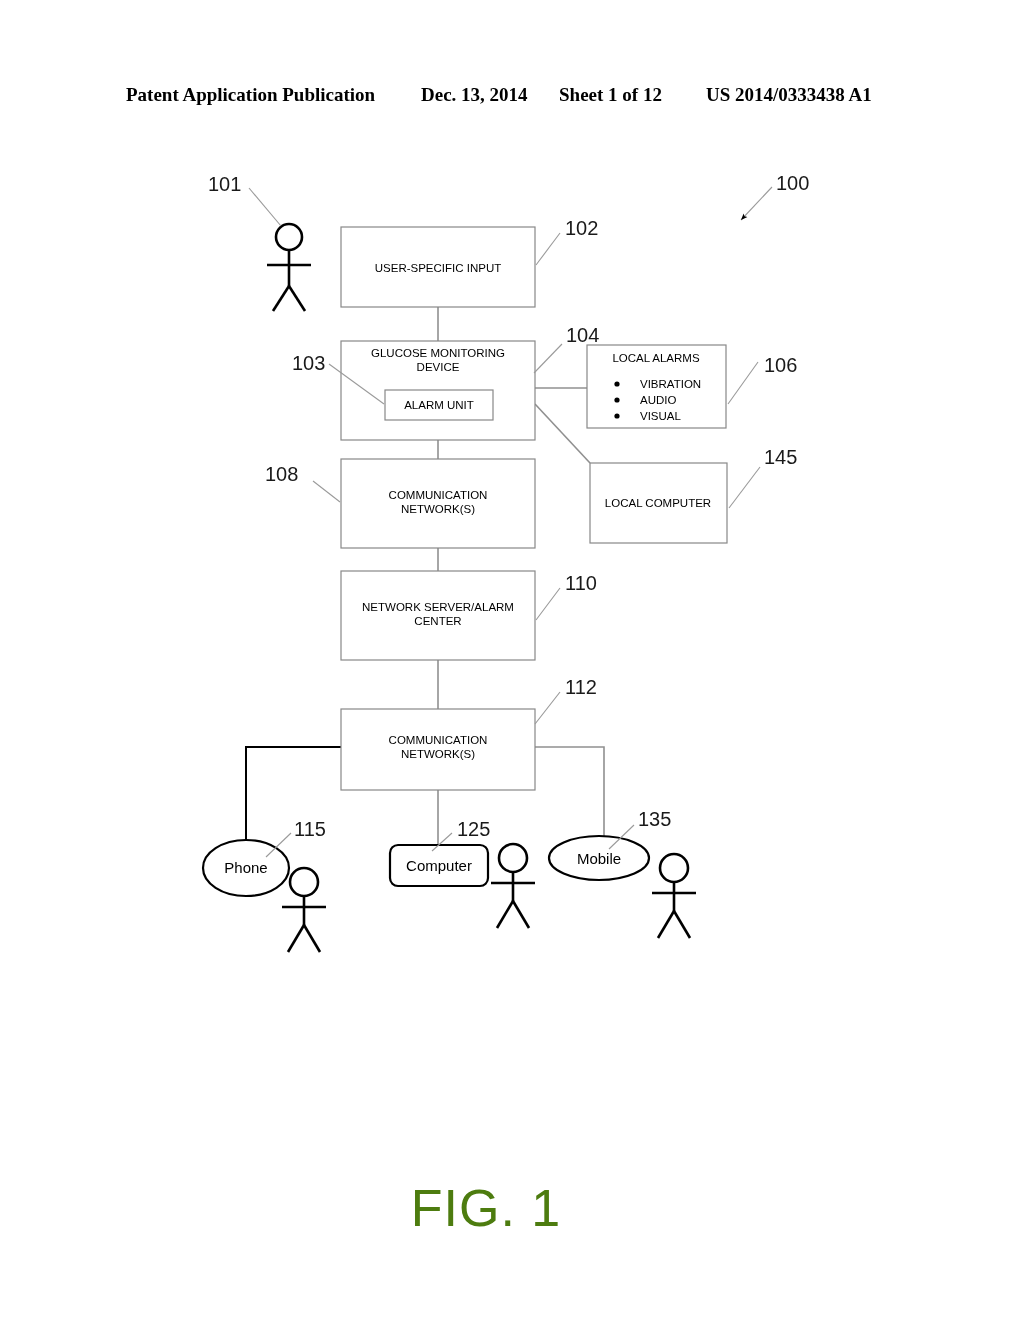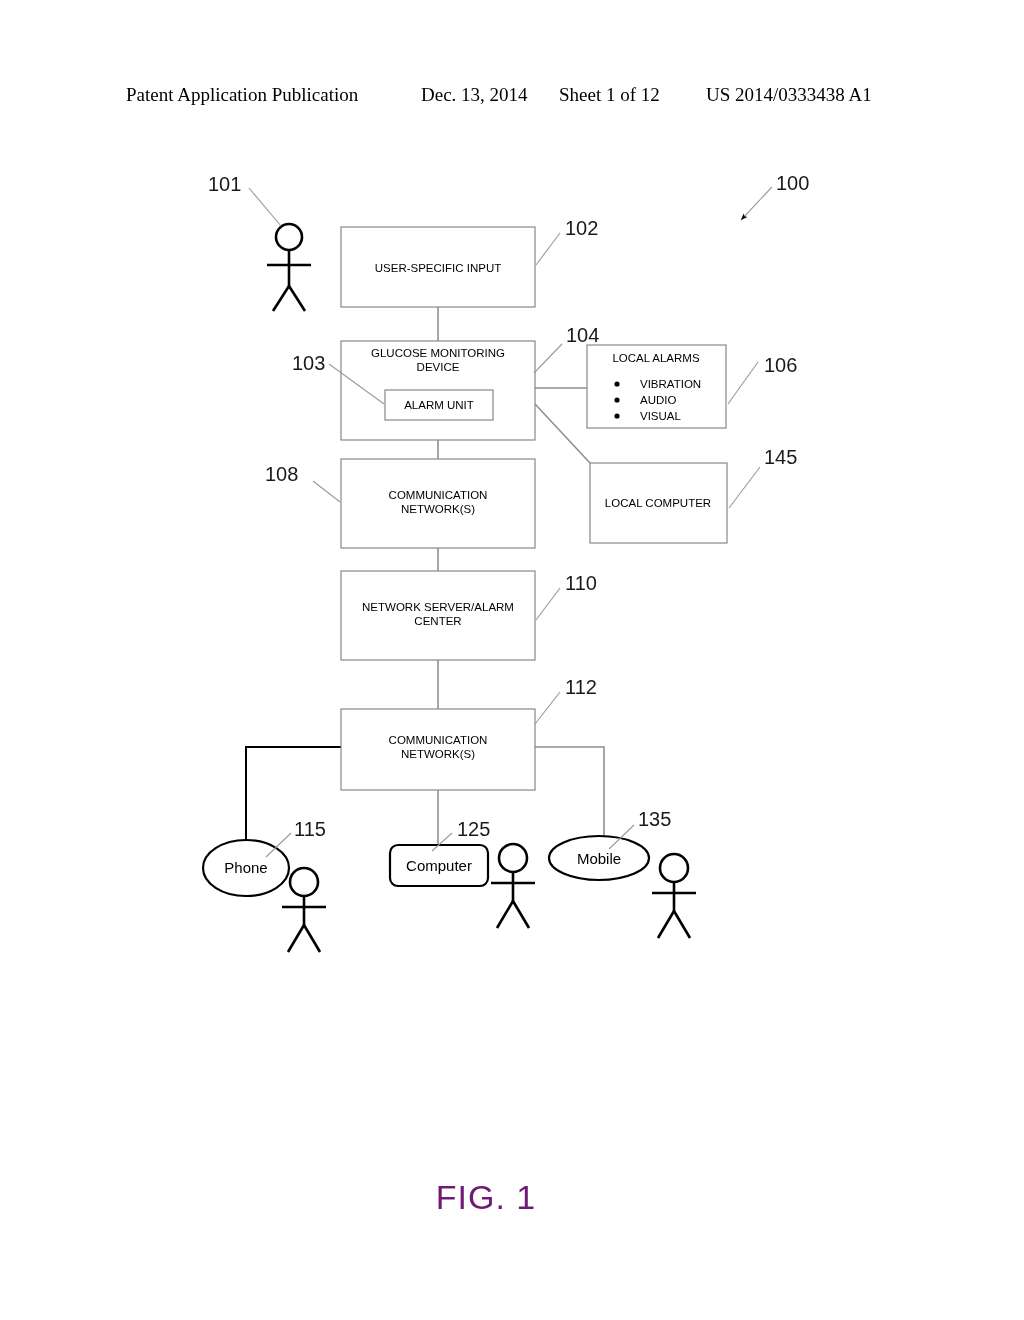--- a/index.html
+++ b/index.html
@@ -17,21 +17,21 @@
   }
 
   
   #header {
     position: absolute;
     left: 0;
     top: 84px;
     width: 1024px;
     height: 26px;
     font-family: "Liberation Serif", serif;
-    font-weight: normal;
+    font-weight: bold;
     font-size: 19px;
     color: #000;
     white-space: nowrap;
   }
   #header .h-pub   { position: absolute; left: 126px; top: 0; }
   #header .h-date  { position: absolute; left: 421px; top: 0; }
   #header .h-sheet { position: absolute; left: 559px; top: 0; }
   #header .h-num   { position: absolute; left: 706px; top: 0; }
 
   
@@ -43,22 +43,22 @@
     height: 1320px;
   }
 
   
   #fig-caption {
     position: absolute;
     left: 0;
     top: 1178px;
     width: 972px;
     text-align: center;
-    font-size: 34px;
-    color: #701a75;
+    font-size: 52px;
+    color: #4d7c0f;
     letter-spacing: 1px;
   }
 
   
   .box-label {
     font-family: "Liberation Sans", sans-serif;
     font-size: 11.5px;
     fill: #000;
   }
   .bullet-label {

